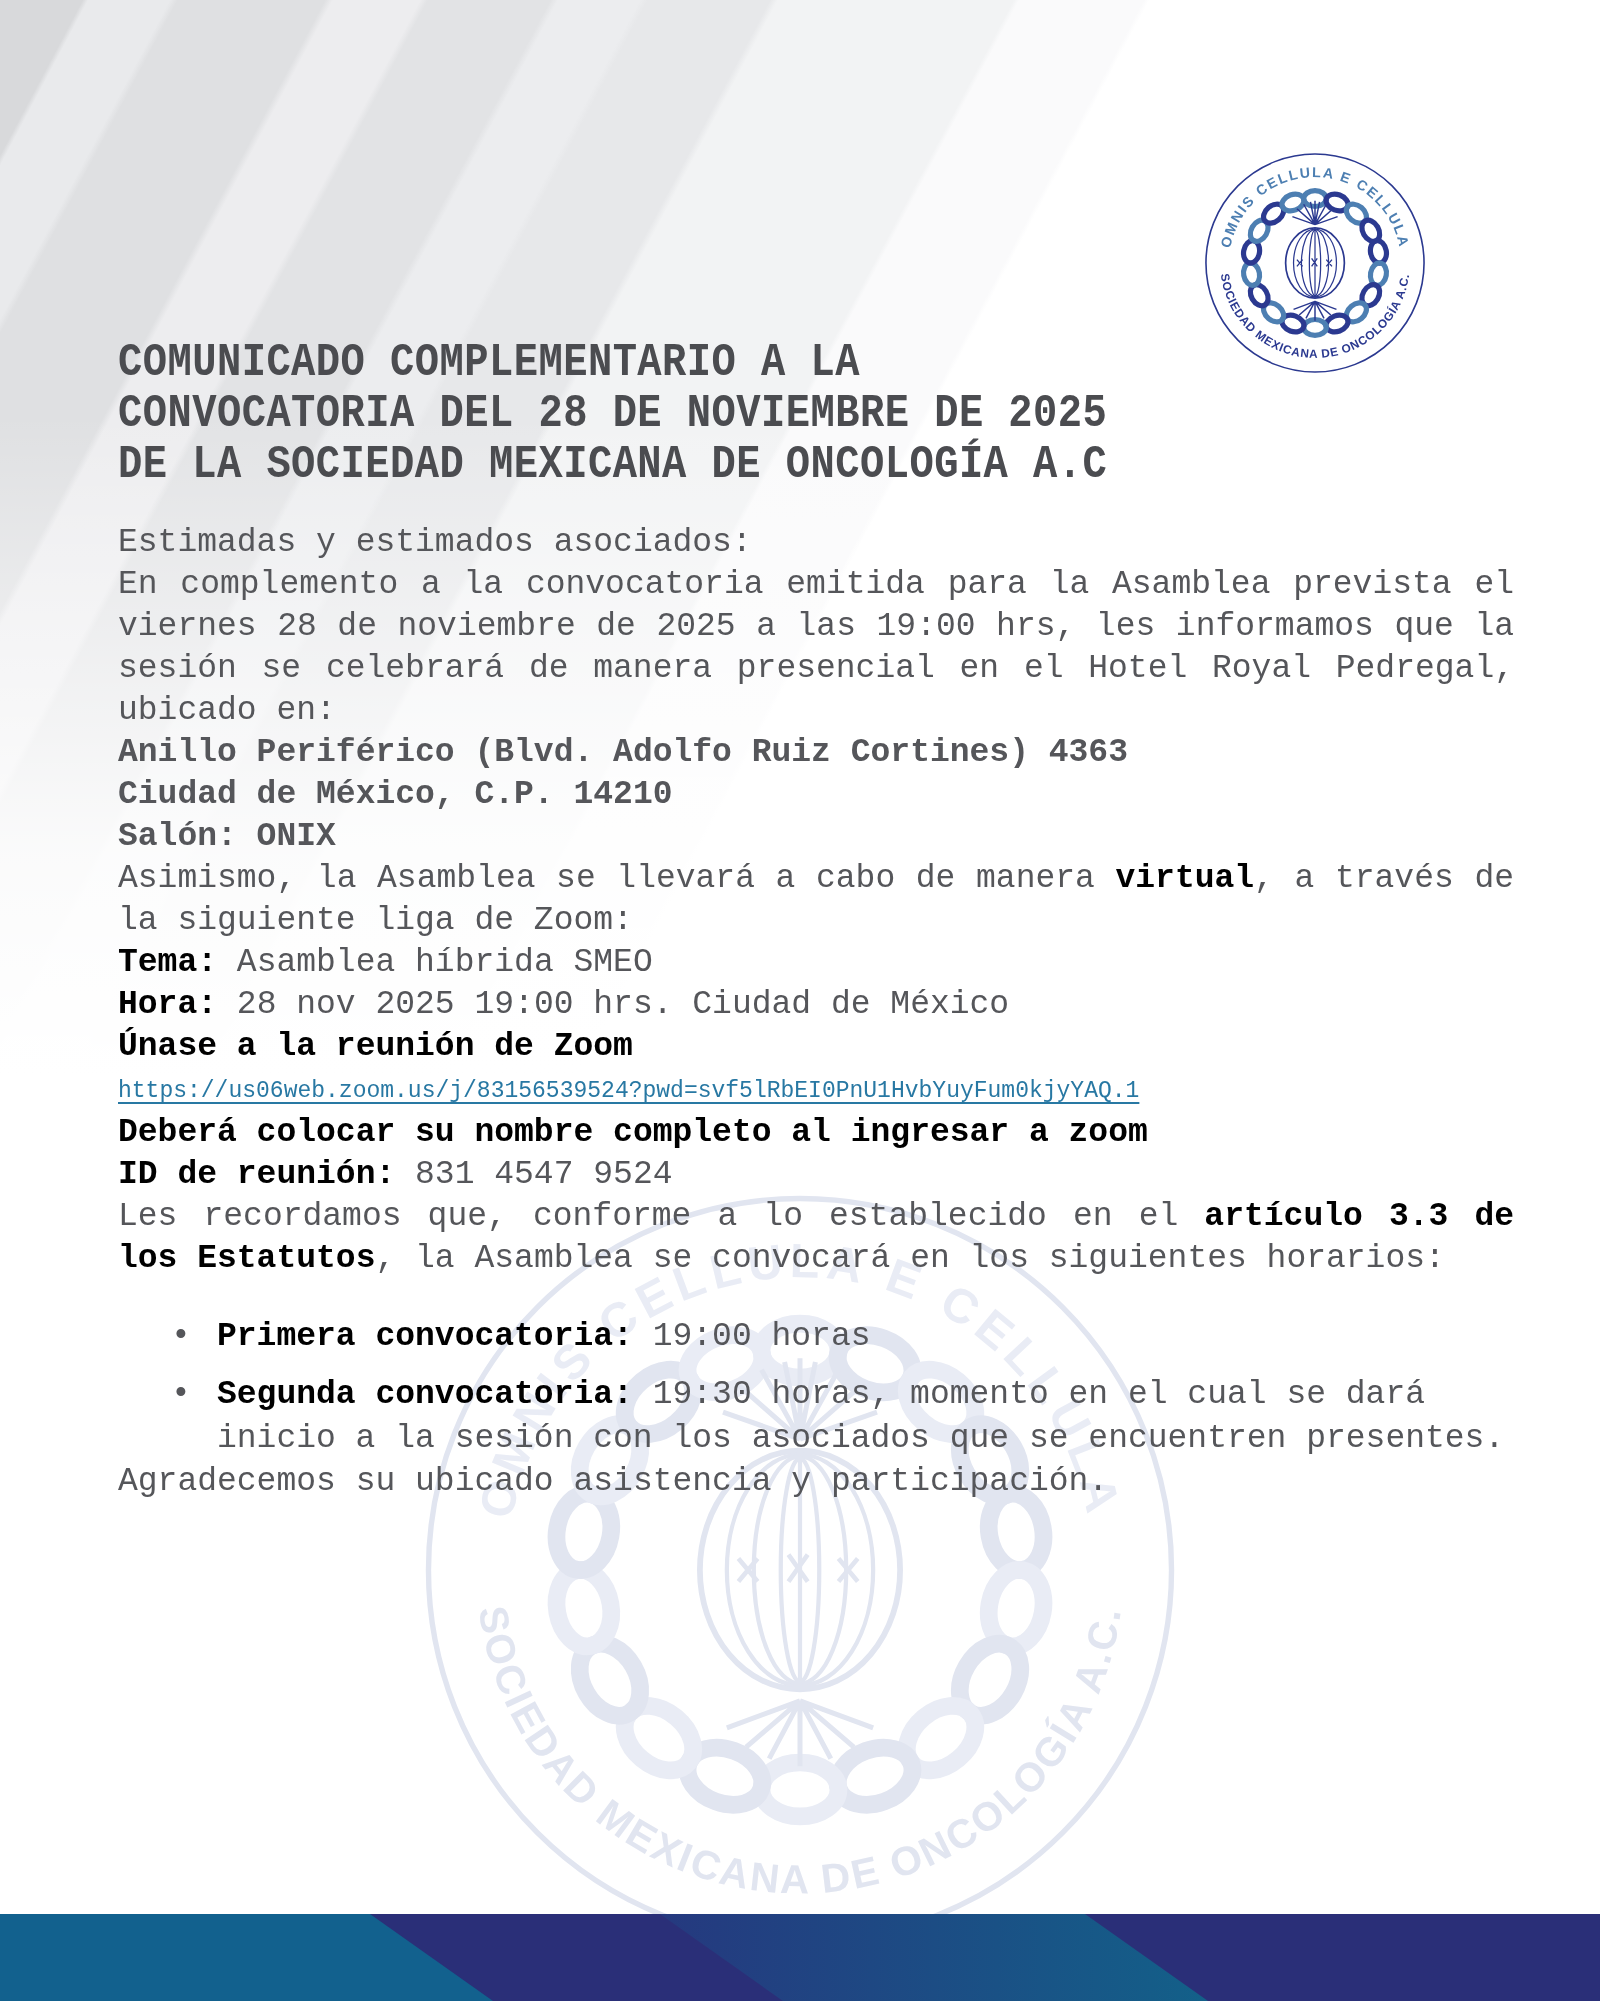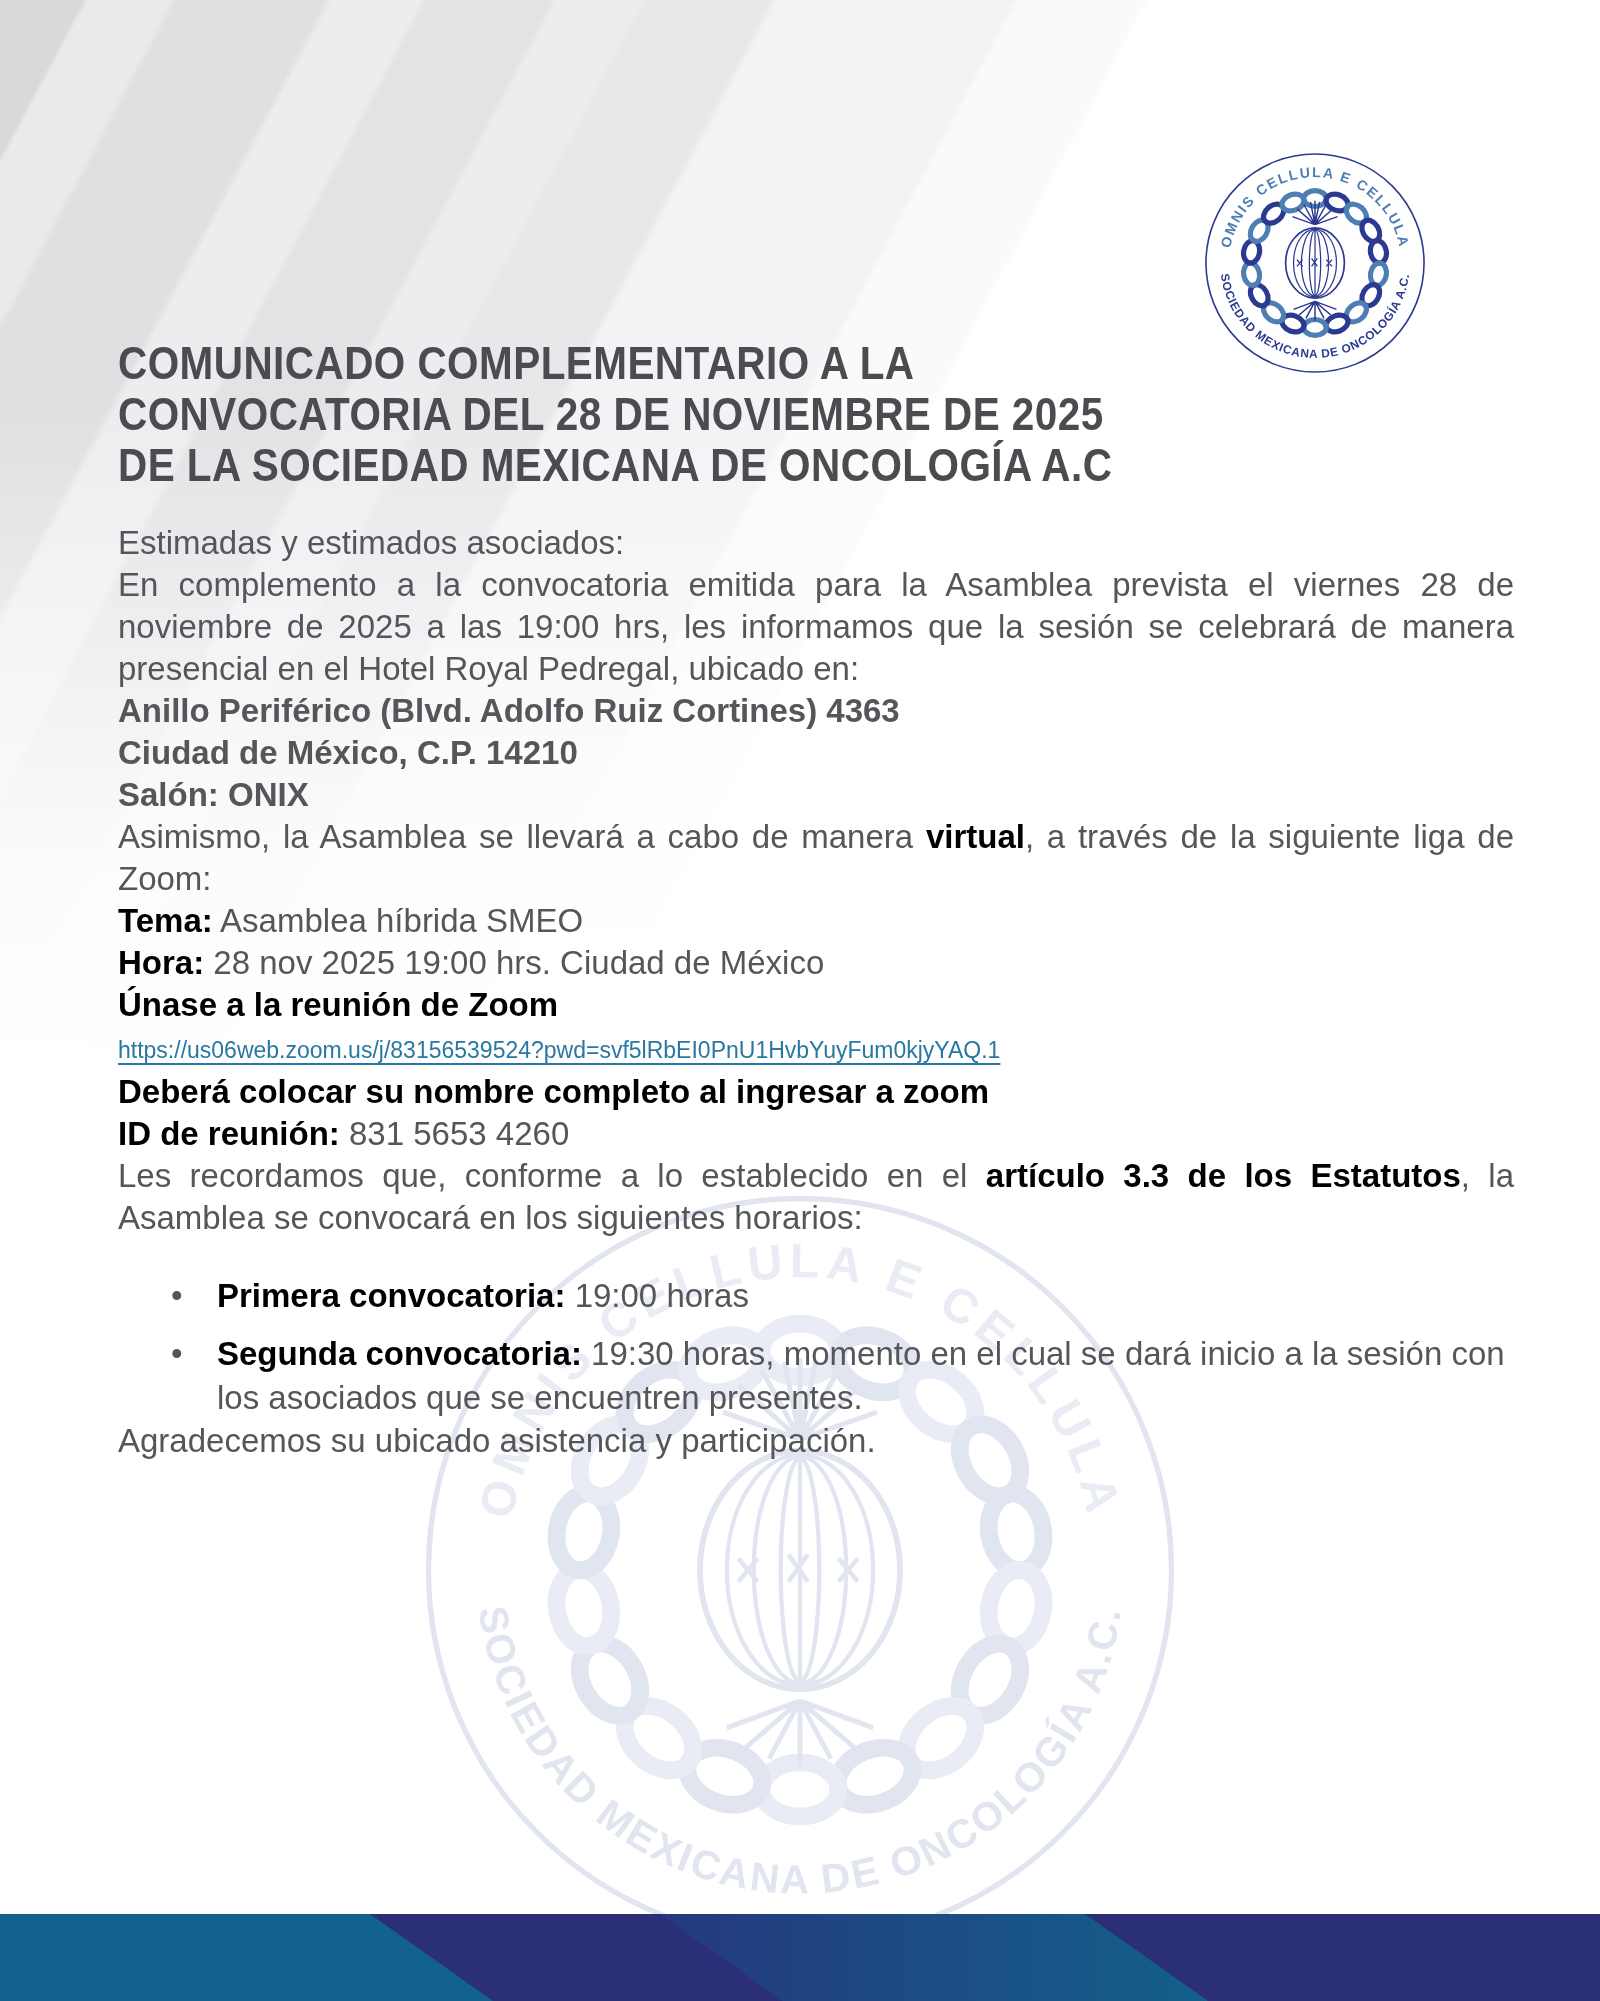--- a/index.html
+++ b/index.html
@@ -1,20 +1,20 @@
 <!DOCTYPE html>
 <html lang="es" style="--text: #55565a; --title: #4b4c50; --link: #2878a3; --footer-teal: #12618e; --footer-navy: #2a2f78; --footer-mid1: #25397f; --footer-mid2: #136089; --navy: #2b3990; --steel: #4d7fb2;"><head>
 <meta charset="utf-8">
 <title>Comunicado SMEO</title>
 <style>
   html,body{margin:0;padding:0;background:#888;}
   .page{
     position:relative;width:1600px;height:2001px;margin:0 auto;
     background:#fff;overflow:hidden;
-    font-family:Liberation Sans, sans-serif;
+    font-family:Liberation Mono, monospace;
     color:var(--text,#55565a);
   }
   
   .stripes{
     position:absolute;top:0;left:0;width:1280px;height:1380px;
     background:
       linear-gradient(to bottom, rgba(255,255,255,0) 0 30%, rgba(255,255,255,.85) 62%, #fff 78%),
       linear-gradient(118deg,
         #d8d9db 0 73px, #e9eaec 78px 150px, #dfe0e2 157px 287px,
         #ededef 294px 371px, #e2e3e5 378px 486px, #ecedef 493px 565px,
@@ -183,21 +183,21 @@
     </div>
 
     <p class="para asimismo"><span>Asimismo, la Asamblea se llevará a cabo de manera </span><b>virtual</b><span>, a través de la siguiente liga de Zoom:</span></p>
 
     <div class="block zoom-block body-line">
       <div><b>Tema:</b><span> Asamblea híbrida SMEO</span></div>
       <div><b>Hora:</b><span> 28 nov 2025 19:00 hrs. Ciudad de México</span></div>
       <div class="bold">Únase a la reunión de Zoom</div>
       <div><a class="zoom-link" href="#">https://us06web.zoom.us/j/83156539524?pwd=svf5lRbEI0PnU1HvbYuyFum0kjyYAQ.1</a></div>
       <div class="bold">Deberá colocar su nombre completo al ingresar a zoom</div>
-      <div><b>ID de reunión:</b><span> 831 5653 4260</span></div>
+      <div><b>ID de reunión:</b><span> 831 4547 9524</span></div>
     </div>
 
     <p class="para reminder"><span>Les recordamos que, conforme a lo establecido en el </span><b>artículo 3.3 de los Estatutos</b><span>, la Asamblea se convocará en los siguientes horarios:</span></p>
 
     <ul class="bullets">
       <li><b>Primera convocatoria:</b><span> 19:00 horas</span></li>
       <li><b>Segunda convocatoria:</b><span> 19:30 horas, momento en el cual se dará inicio a la sesión con los asociados que se encuentren presentes.</span></li>
     </ul>
 
     <p class="body-line closing">Agradecemos su ubicado asistencia y participación.</p>

